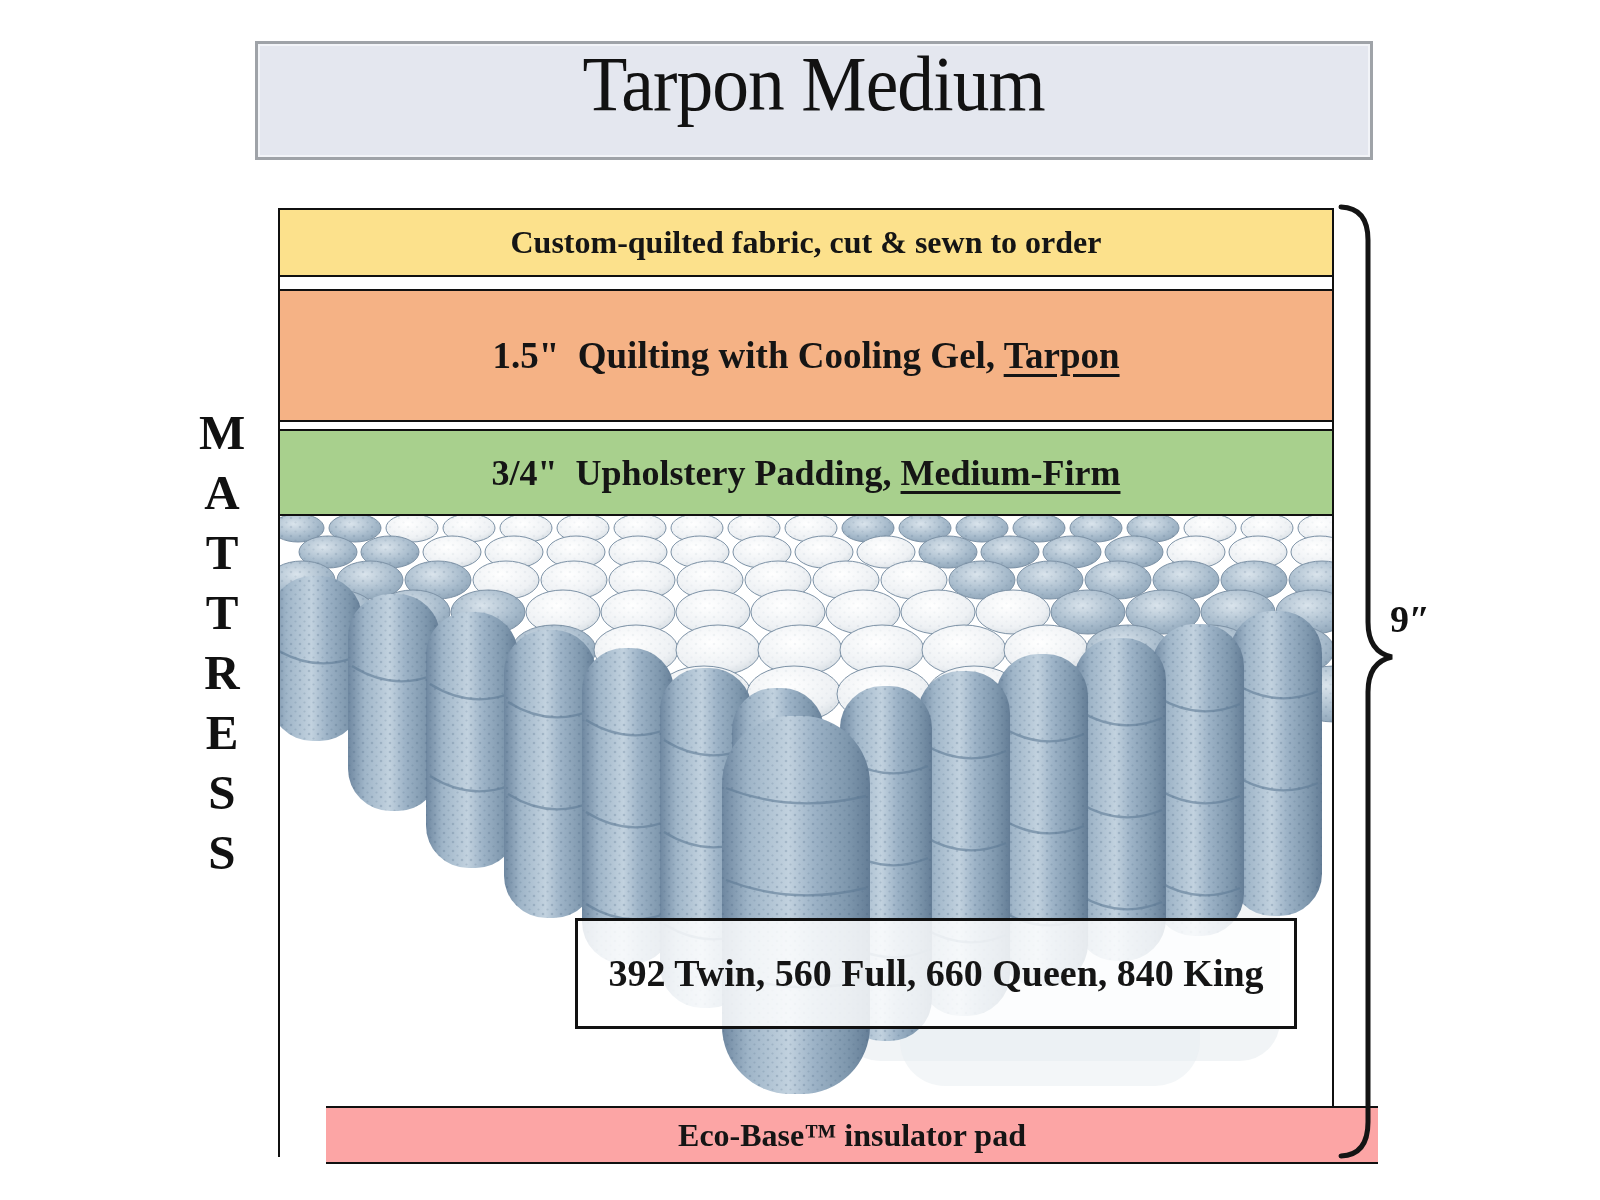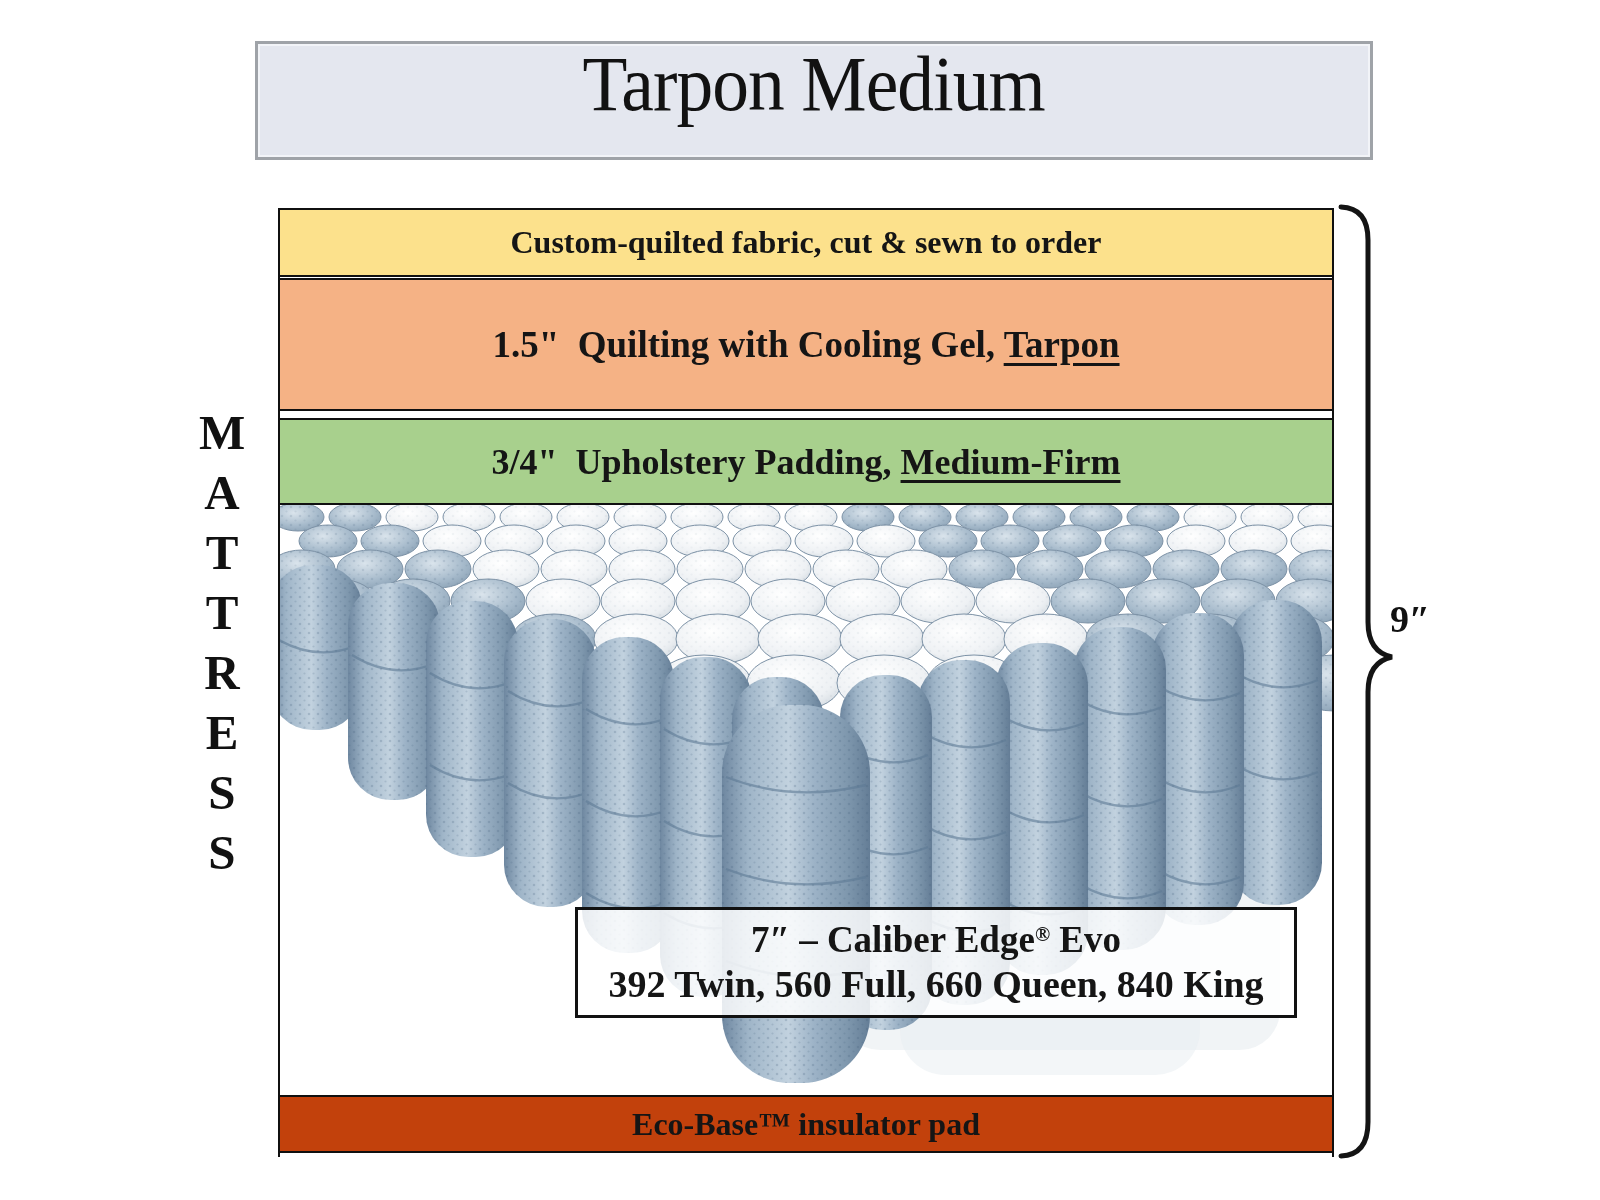--- a/index.html
+++ b/index.html
@@ -32,21 +32,21 @@
     position:absolute;left:278px;top:208px;width:1056px;height:949px;
     border-left:2px solid #101010;border-right:2px solid #101010;
     box-sizing:border-box;background:#ffffff;
   }
   .row{
     box-sizing:border-box;width:100%;
     border-top:2px solid #101010;border-bottom:2px solid #101010;
     display:flex;align-items:center;justify-content:center;
     text-align:center;font-weight:700;white-space:pre-wrap;
   }
-  .row-fabric  {height:69px; font-size:32px;margin-bottom:1px;}
+  .row-fabric  {height:69px; font-size:32px;margin-bottom:12px;}
   .row-quilting{height:133px;font-size:37px;margin-bottom:7px;}
   .row-padding {height:87px; font-size:36px;}
   .row-base    {height:58px; font-size:32px;}
   .emph{text-decoration:underline;text-decoration-thickness:3px;text-underline-offset:6px;}
   
   .photo{
     position:relative;width:100%;height:590px;background:#ffffff;overflow:hidden;
   }
   .photo svg{position:absolute;left:0;top:0;}
   .coil-label{
@@ -369,26 +369,25 @@
           <path d="M 564 426 q 41.4 26 84 8" fill="none" stroke="#5d7a94" stroke-width="2.4" opacity="0.6"></path>
           <rect x="442" y="200" width="148" height="378" rx="68.08" fill="url(#cyl)"></rect>
           <rect x="442" y="200" width="148" height="378" rx="68.08" fill="url(#dots)" opacity="0.45"></rect>
           <path d="M 446 272 q 66.60000000000001 26 140 8" fill="none" stroke="#5d7a94" stroke-width="2.4" opacity="0.6"></path>
           <path d="M 446 364 q 66.60000000000001 26 140 8" fill="none" stroke="#5d7a94" stroke-width="2.4" opacity="0.6"></path>
           <path d="M 446 456 q 66.60000000000001 26 140 8" fill="none" stroke="#5d7a94" stroke-width="2.4" opacity="0.6"></path>
         </g>
     </svg>
 
     <div class="coil-label">
-      <div class="l1"><span>7″ – Caliber Edge</span><sup>®</sup><span> Evo</span></div>
       <div class="l2">392 Twin, 560 Full, 660 Queen, 840 King</div>
     </div>
   </div>
 
-  <div class="row row-base" style="background-color: #c2410c;">
+  <div class="row row-base" style="background-color: #fca5a5; margin-left: 46px;">
     <span>Eco-Base™ insulator pad</span>
   </div>
 </div>
 
 <svg class="brace-svg" width="1600" height="1200" viewBox="0 0 1600 1200">
   <path d="M 1341 207 Q 1368 208 1368 240 L 1368 622 Q 1368 652 1392 657
            Q 1368 662 1368 692 L 1368 1122 Q 1368 1155 1341 1156" fill="none" stroke="#141414" stroke-width="5" stroke-linecap="round"></path>
 </svg>
 <div class="dim-label">9″</div>
 

